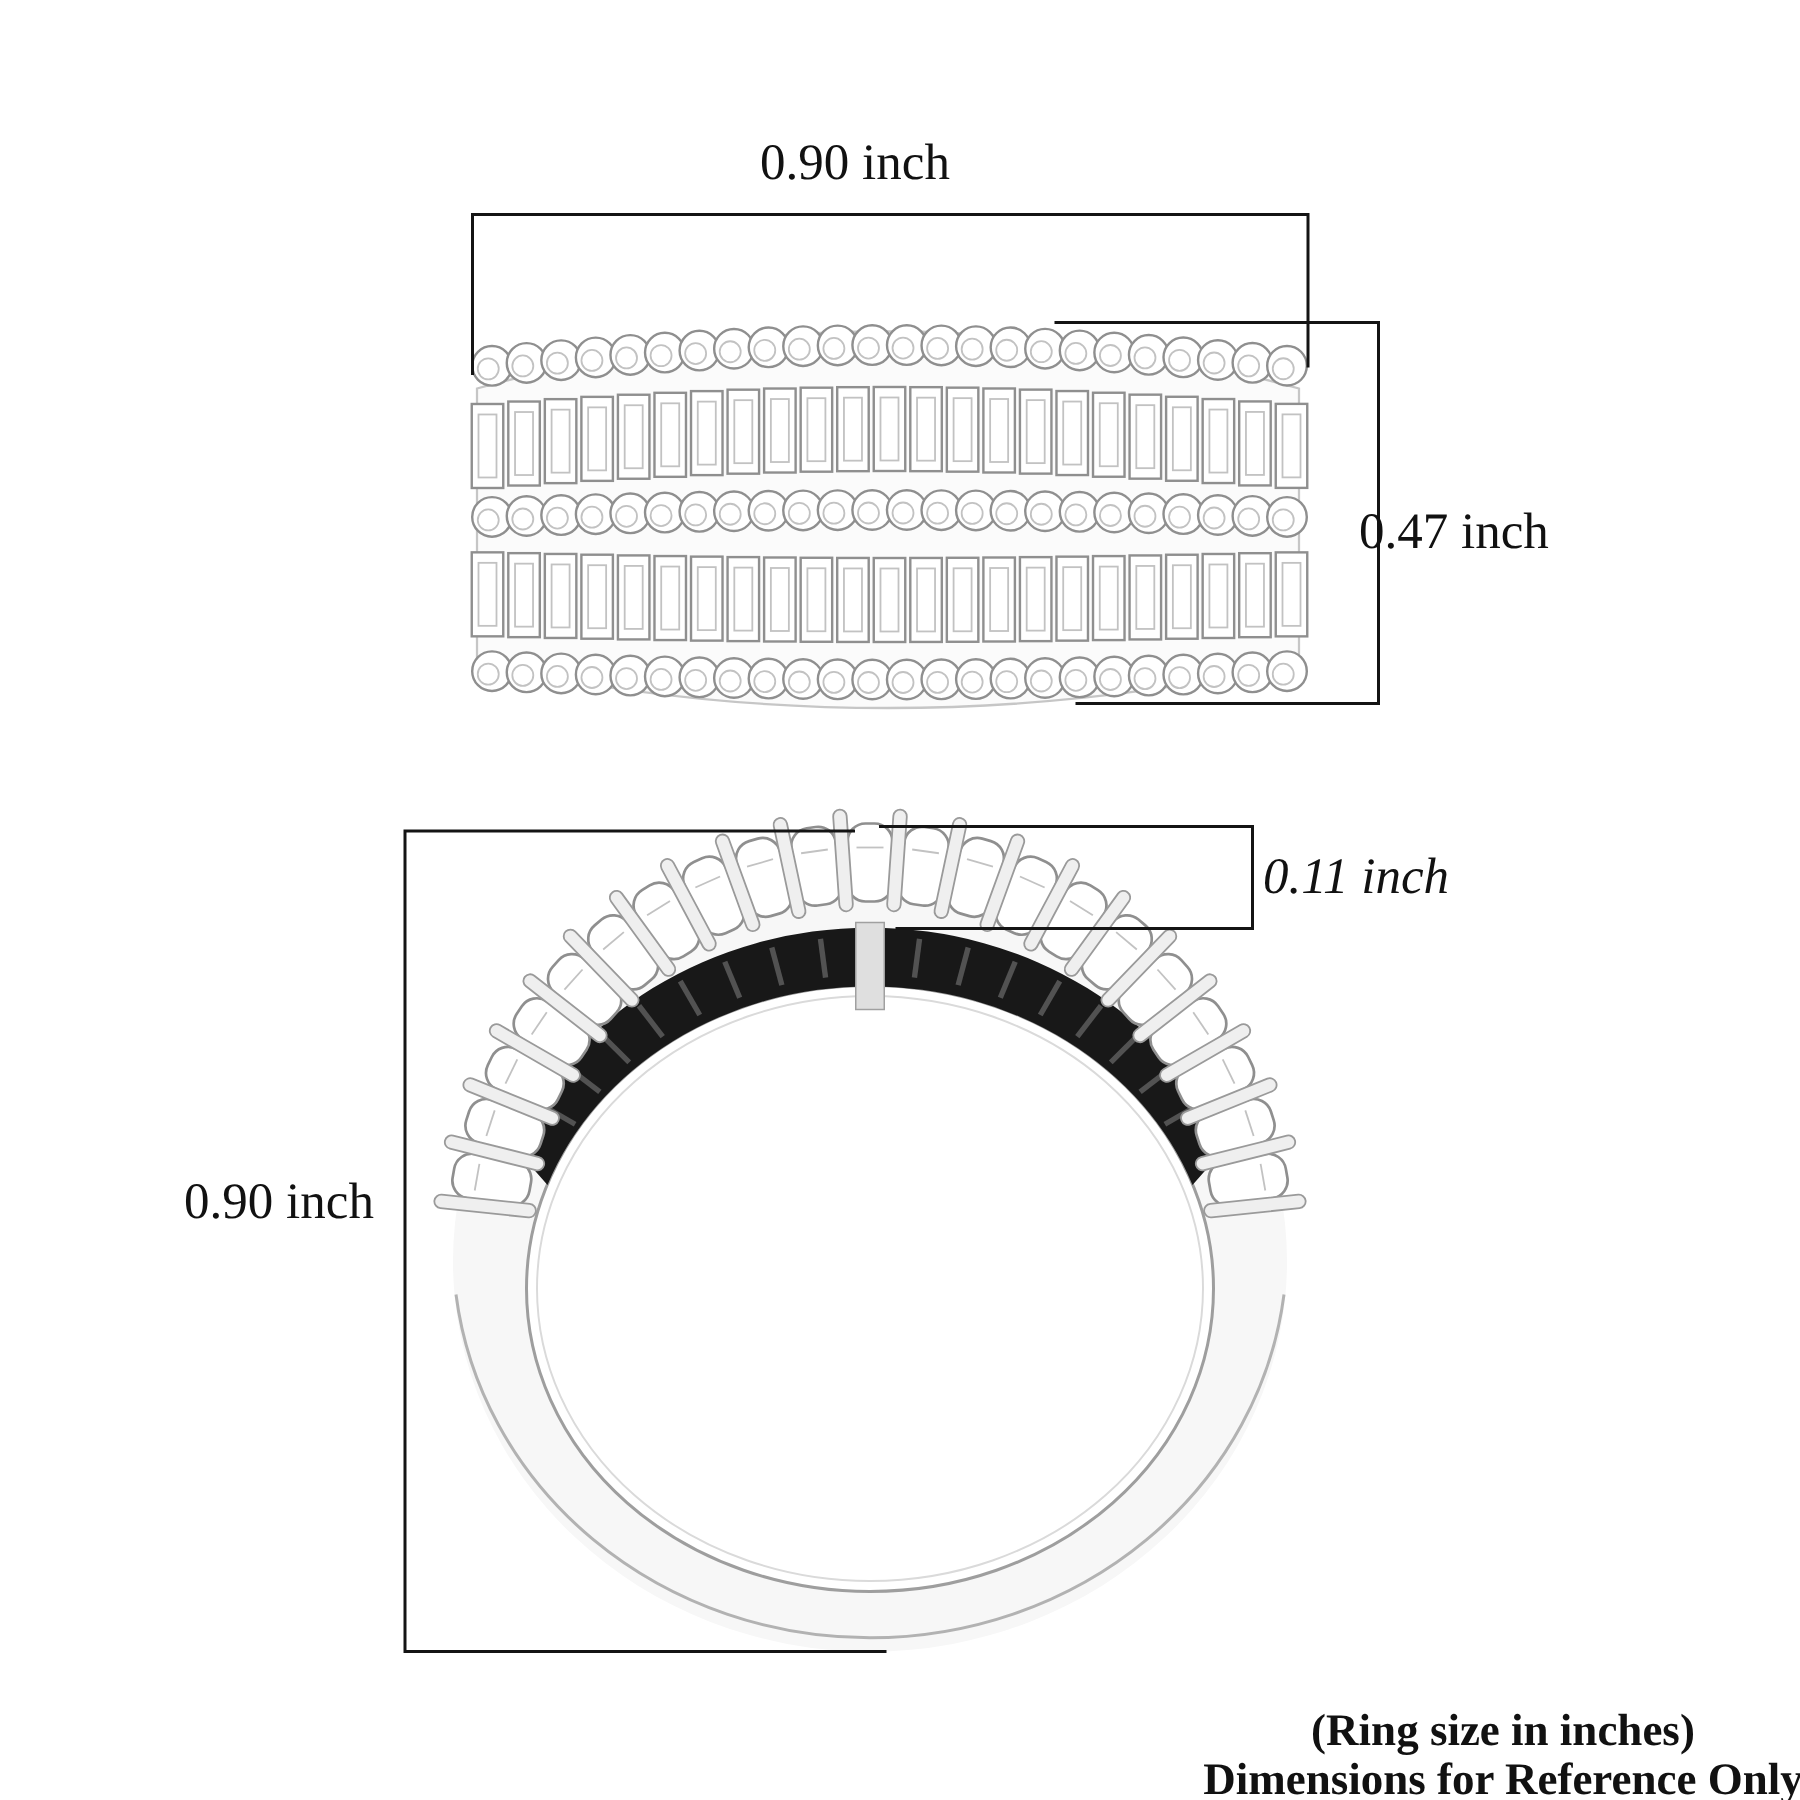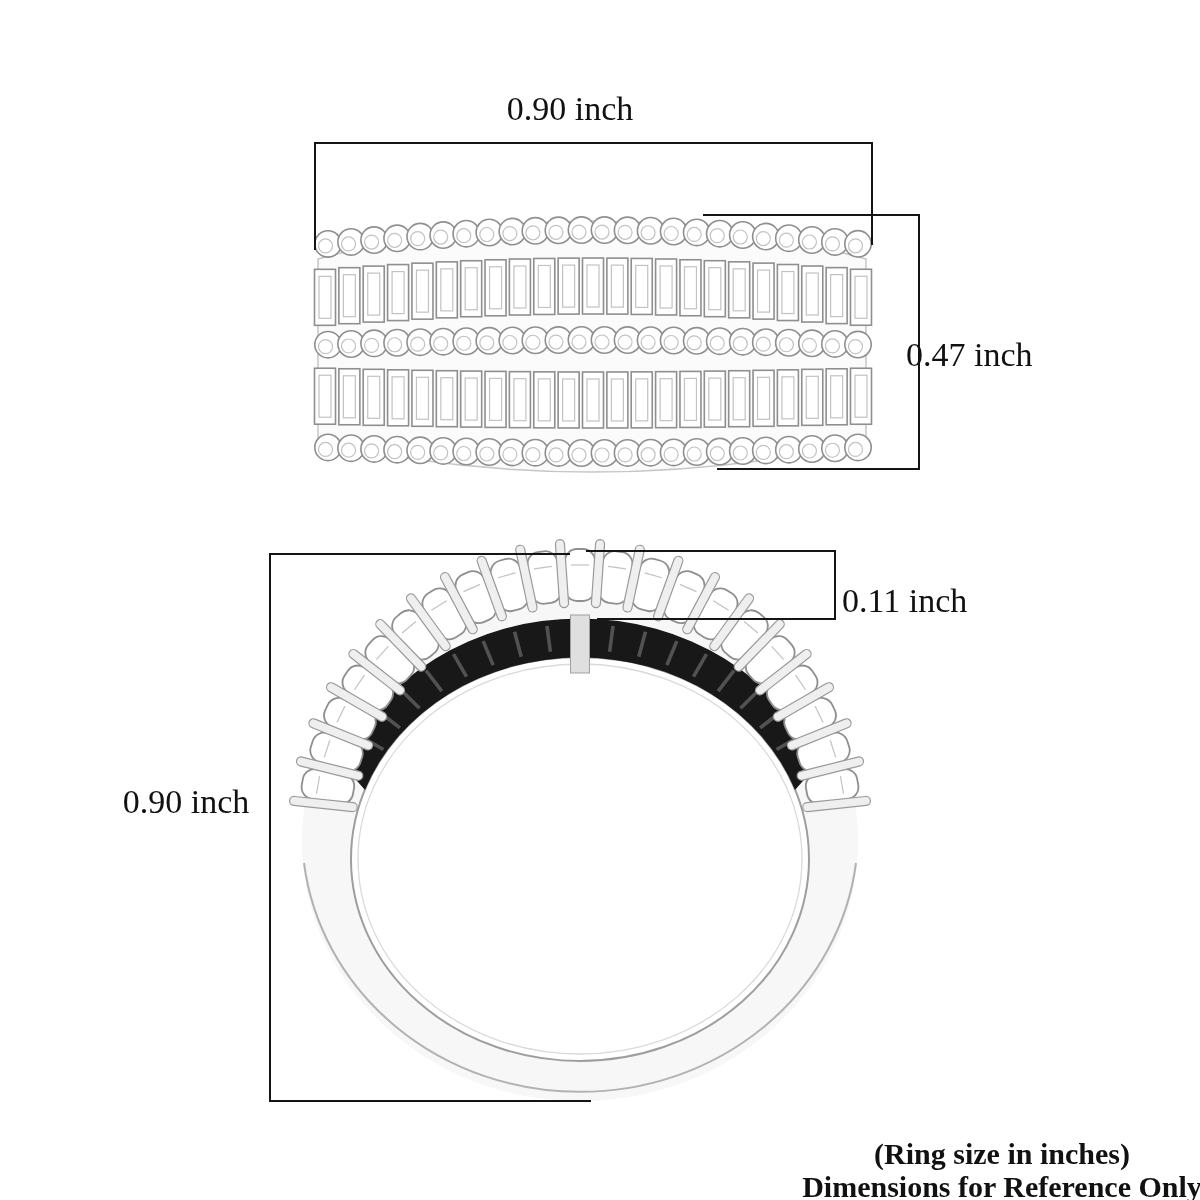--- a/index.html
+++ b/index.html
@@ -363,20 +363,20 @@
     <polyline points="570,537 270,537 270,1084 591,1084" fill="none" stroke="#141414" stroke-width="2"></polyline>
     <polyline points="586,534 835,534 835,602 597,602" fill="none" stroke="#141414" stroke-width="2"></polyline>
   </svg>
 
   <div class="dim-label centered" style="left:420px;top:72px;width:300px;">0.90 inch</div>
 
   <div class="dim-label" style="left:906px;top:318px;">0.47 inch</div>
 
   <div class="dim-label centered" style="left:36px;top:765px;width:300px;">0.90 inch</div>
 
-  <div class="dim-label" style="left:842px;top:564px;">0.11 inch</div>
+  <div class="dim-label" style="left:842px;top:548px;font-style:italic;">0.11 inch</div>
 
   <div class="footnote">
     <div>(Ring size in inches)</div>
     <div>Dimensions for Reference Only</div>
   </div>
 
 </div>
 
 </body></html>

